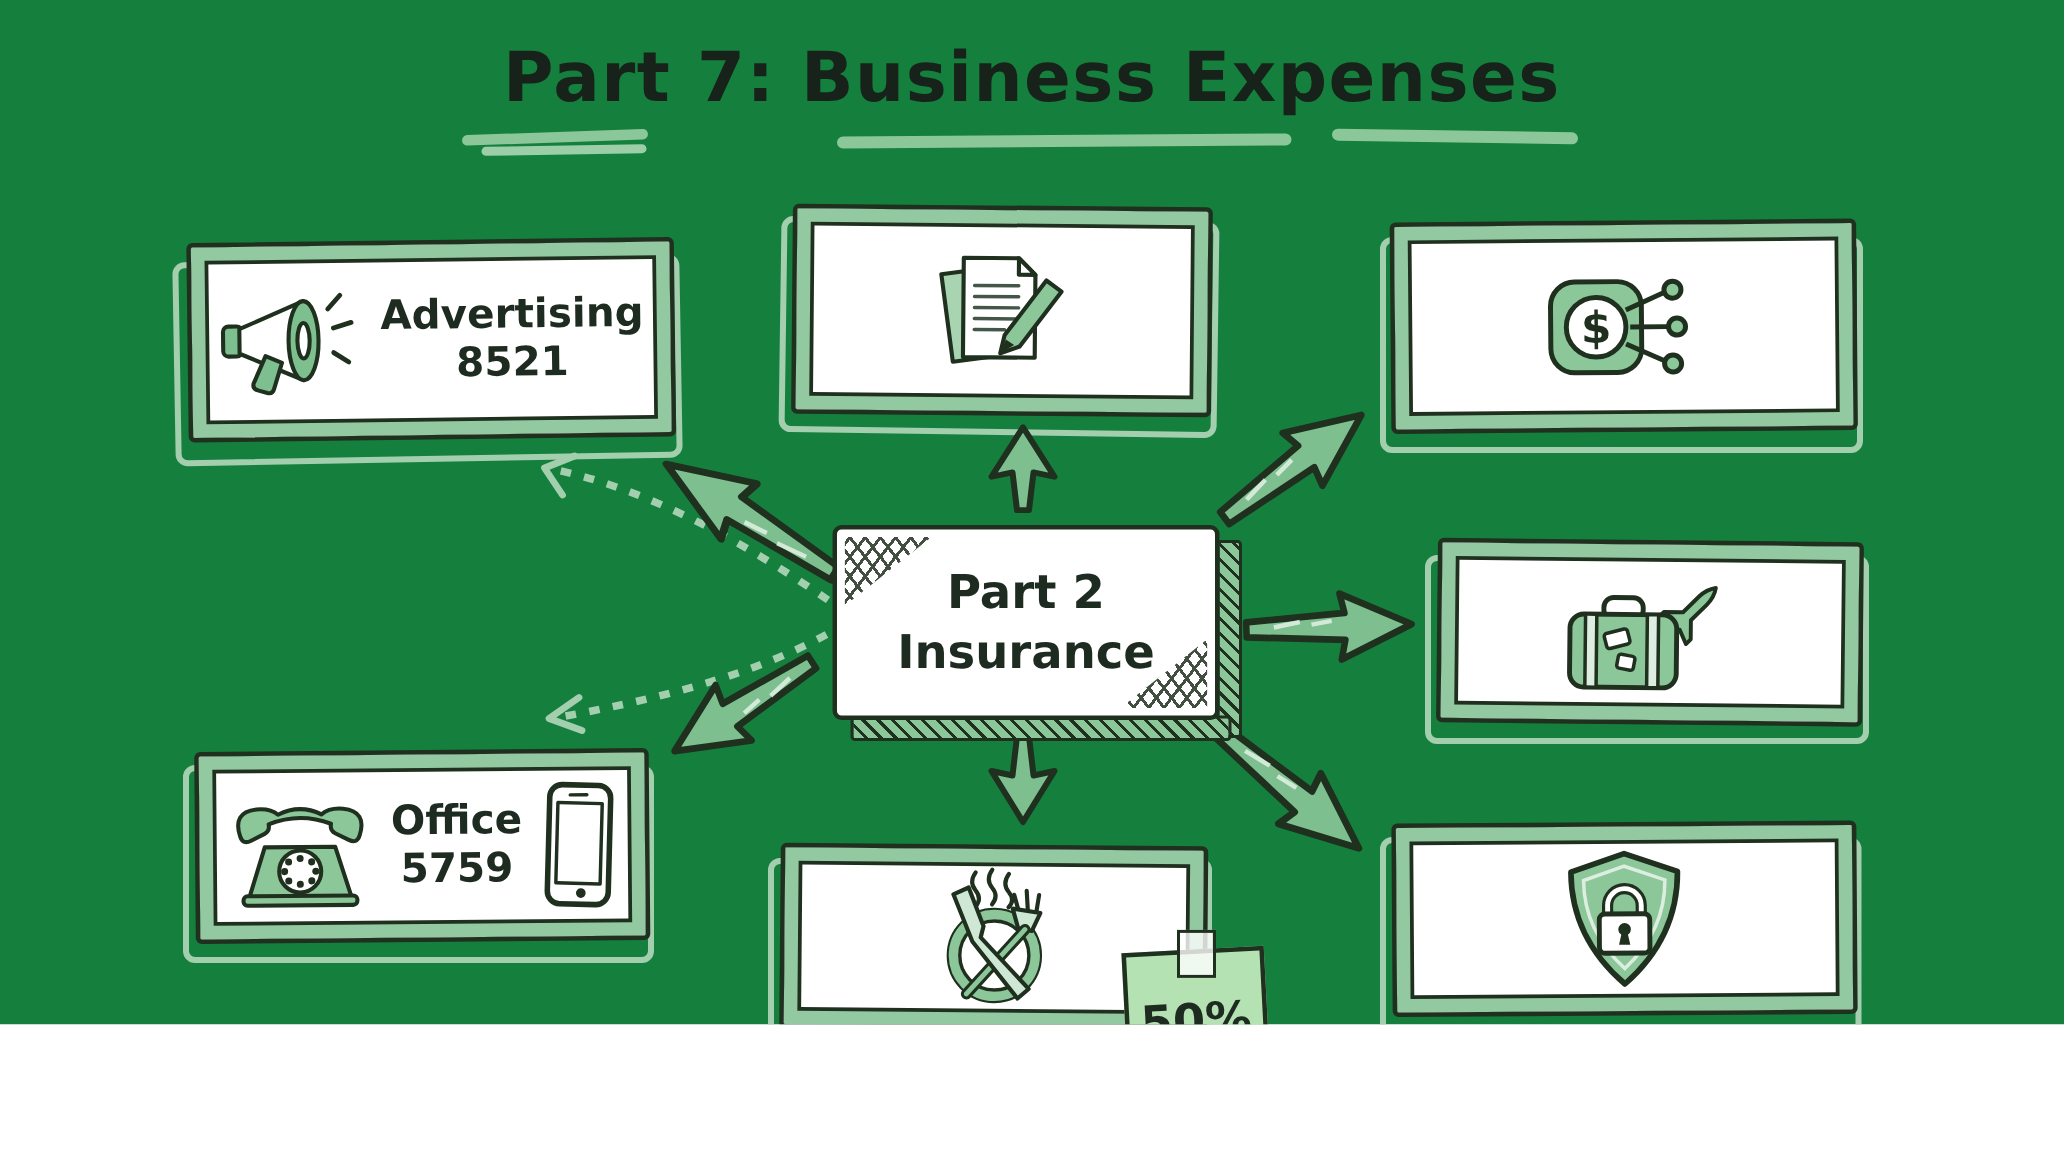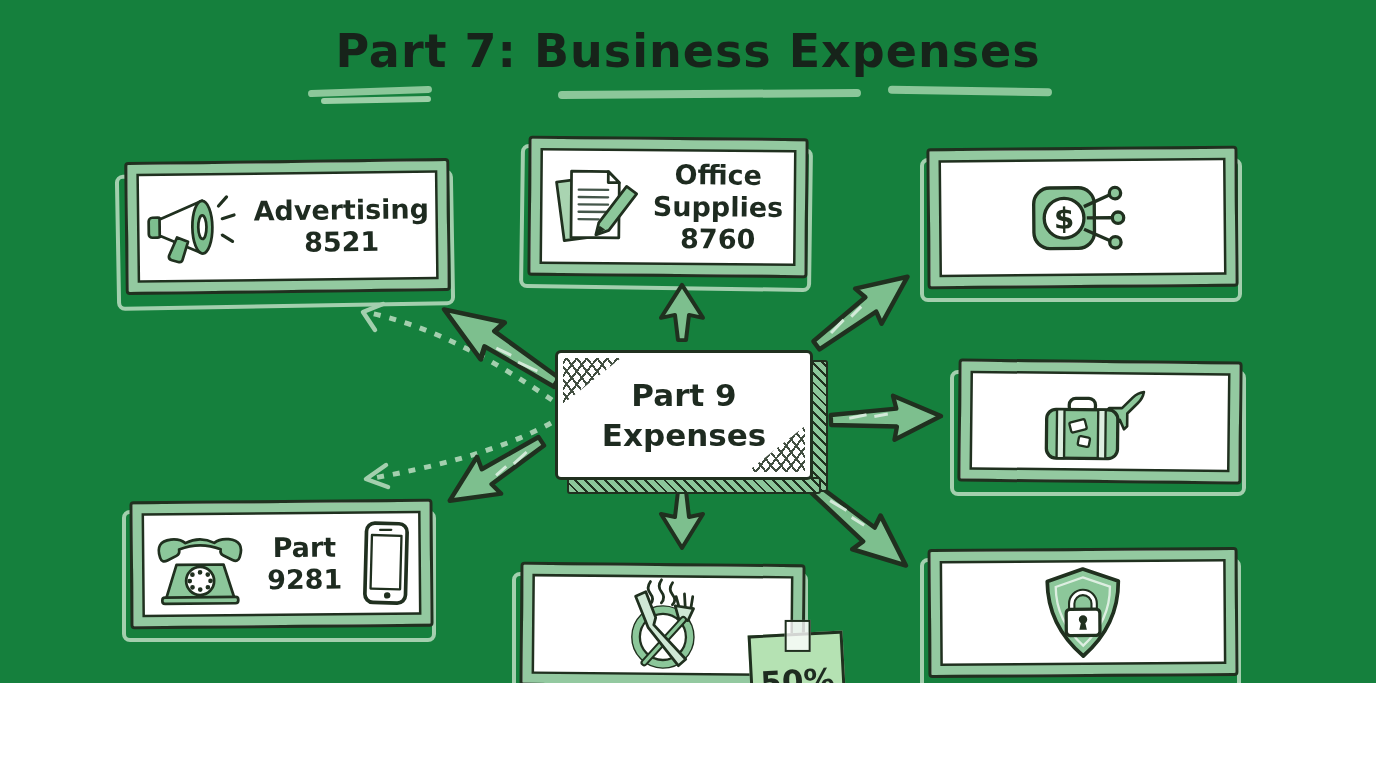--- a/index.html
+++ b/index.html
@@ -170,22 +170,22 @@
         <polygon points="3,20 71,16 68,3 117,25 68,47 71,34 3,30" fill="#7dbf8e" stroke="#20301f" stroke-width="4.5" stroke-linejoin="round"></polygon>
         <path d="M22,24 l18,-3 M48,23 l14,-2" stroke="#e9f5ec" stroke-width="3" fill="none" opacity="0.8"></path>
       </svg>
   </div>
 
   <div class="band band-right"></div>
   <div class="band band-bottom"></div>
   <div class="center-node">
     <div class="hatch hatch-tl"></div>
     <div class="hatch hatch-br"></div>
-    <span>Part 9</span>
-    <span>Expenses</span>
+    <span>Part 2</span>
+    <span>Insurance</span>
   </div>
 
   <div class="node n-advertising">
     <span class="icon">
       <svg width="100" height="80" viewBox="0 0 110 84">
         <g stroke="#20301f" stroke-width="3" stroke-linejoin="round">
           <rect x="3" y="30" width="14" height="22" rx="4" fill="#7dbf8e"></rect>
           <path d="M15,32 L62,12 L62,70 L15,50 Z" fill="#ffffff"></path>
           <ellipse cx="62" cy="41" rx="11" ry="29" fill="#7dbf8e"></ellipse>
           <ellipse cx="62" cy="41" rx="4.5" ry="13" fill="#ffffff"></ellipse>
@@ -217,24 +217,20 @@
             <path d="M30,36 h32"></path>
             <path d="M30,44 h32"></path>
             <path d="M30,52 h32"></path>
             <path d="M30,60 h22"></path>
         </g>
         <g stroke="#20301f" stroke-width="3" stroke-linejoin="round">
           <path d="M52,64 L82,24 L93,32 L63,72 L49,77 Z" fill="#8cc79a"></path>
           <path d="M49,77 l4,-10 6,4 z" fill="#20301f" stroke="none"></path>
         </g>
       </svg>
-    </span>
-    <span class="ntext">
-      <span class="nlabel">Office Supplies</span>
-      <span class="ncode">8760</span>
     </span>
   </div>
 
   <div class="node n-platform">
     <span class="icon">
       <svg width="106" height="78" viewBox="0 0 112 82">
         <g stroke="#20301f" stroke-width="3.5" stroke-linejoin="round">
           <rect x="4" y="9" width="64" height="64" rx="17" fill="#8cc79a"></rect>
           <circle cx="36" cy="41" r="21" fill="#ffffff"></circle>
         </g>
@@ -284,22 +280,22 @@
             <circle cx="63.5" cy="64" r="2.6"></circle>
             <circle cx="60.5" cy="71" r="2.6"></circle>
           <circle cx="52" cy="73.5" r="2.6"></circle>
             <circle cx="43.5" cy="71" r="2.6"></circle>
             <circle cx="40.5" cy="64" r="2.6"></circle>
             <circle cx="43.5" cy="57" r="2.6"></circle>
         </g>
       </svg>
     </span>
     <span class="ntext">
-      <span class="nlabel">Part</span>
-      <span class="ncode">9281</span>
+      <span class="nlabel">Office</span>
+      <span class="ncode">5759</span>
     </span>
     <span class="icon">
       <svg width="48" height="86" viewBox="0 0 52 92">
         <g stroke="#20301f" stroke-linejoin="round" fill="#ffffff">
           <rect x="4" y="3" width="44" height="86" rx="9" stroke-width="4" transform="rotate(2 26 46)"></rect>
           <rect x="10" y="16" width="32" height="58" stroke-width="2.5" transform="rotate(2 26 46)"></rect>
         </g>
         <path d="M20,10 h12" stroke="#20301f" stroke-width="2.5" stroke-linecap="round"></path>
         <circle cx="27" cy="81" r="3.5" fill="#20301f"></circle>
       </svg>

